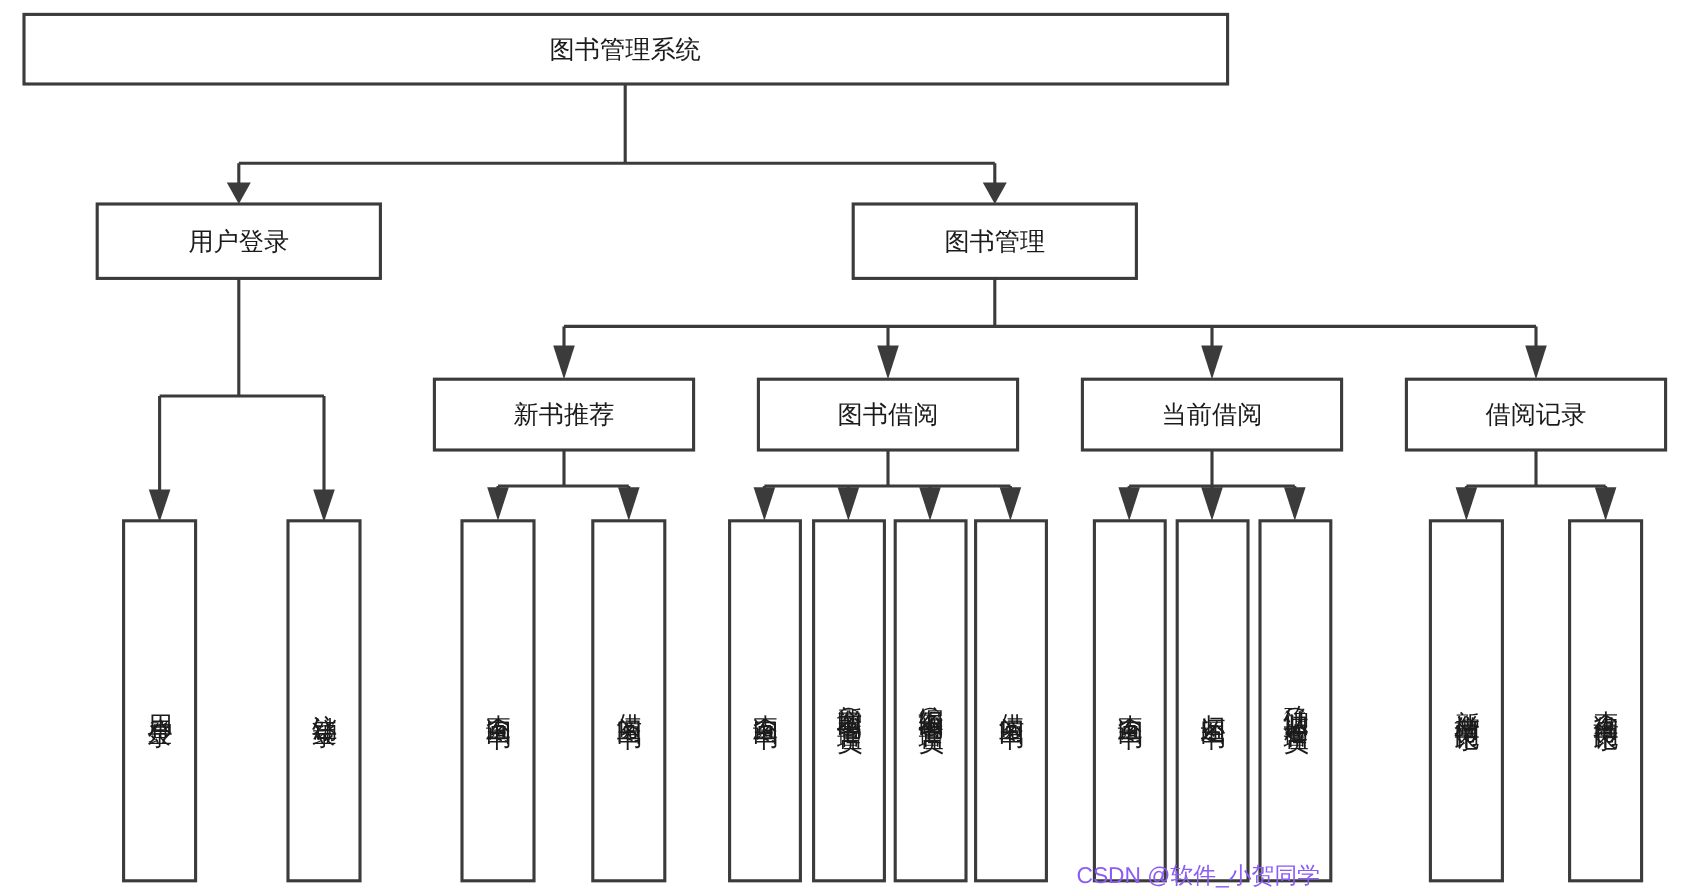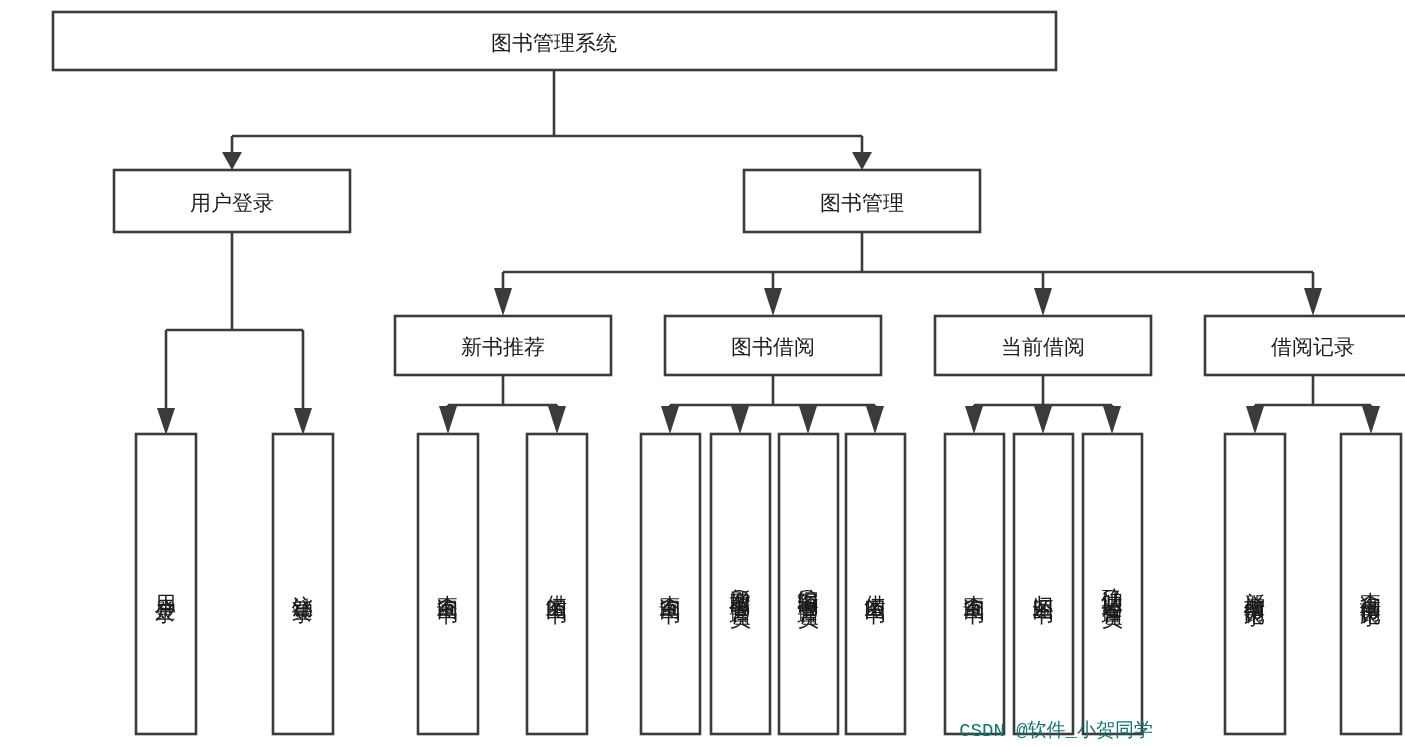--- a/index.html
+++ b/index.html
@@ -11,21 +11,20 @@
     width: 1405px;
     height: 747px;
     font-family: "Liberation Sans", "DejaVu Sans", sans-serif;
     overflow: hidden;
   }
   #diagram-root {
     position: relative;
     width: 1124px;
     height: 747px;
     background: #ffffff;
-    margin-left: 33px;
   }
   svg.diagram-canvas {
     position: absolute;
     left: 0;
     top: 0;
     width: 1405px;
     height: 747px;
     display: block;
   }
   .node-box {
@@ -61,25 +60,25 @@
     line-height: 1;
     display: flex;
     align-items: center;
     justify-content: center;
     white-space: nowrap;
     pointer-events: none;
     user-select: none;
   }
   .watermark {
     position: absolute;
-    right: 4px;
+    right: 24px;
     bottom: 4px;
-    font-family: Liberation Mono, monospace;
+    font-family: Liberation Sans, sans-serif;
     font-size: 19px;
-    color: #0f766e;
+    color: #8b5cf6;
     white-space: nowrap;
     user-select: none;
   }
 </style>
 </head>
 <body>
 
 <div id="diagram-root">
 
   <svg class="diagram-canvas" viewBox="0 0 1405 747">

